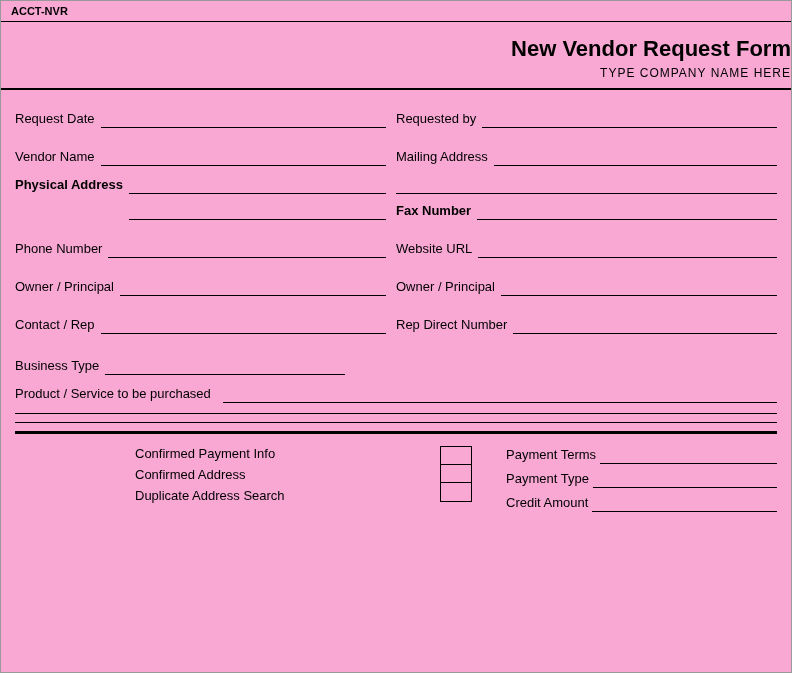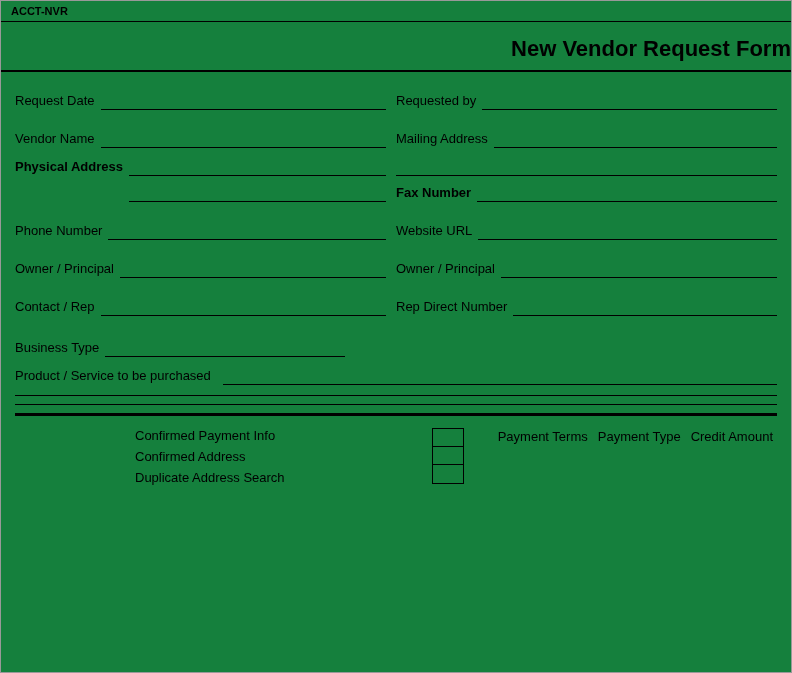--- a/index.html
+++ b/index.html
@@ -13,21 +13,21 @@
       background: #fff;
       width: 792px;
       min-height: 673px;
       font-size: 13px;
       color: #000;
     }
 
     .page {
       width: 792px;
       min-height: 673px;
-      background: #15803d;
+      background: #f9a8d4;
       border: 1px solid #999;
       position: relative;
     }
 
     .top-bar {
       padding: 4px 10px;
       font-size: 11px;
       font-weight: bold;
       border-bottom: 1px solid #000;
     }
@@ -168,21 +168,21 @@
       border-bottom: 1px solid #000;
     }
 
     .checkbox-cell:last-child {
       border-bottom: none;
     }
 
     .footer-right {
       flex: 1;
       display: flex;
-      flex-direction: row;
+      flex-direction: column;
       gap: 6px;
     }
 
     .footer-field-row {
       display: flex;
       align-items: flex-end;
     }
 
     .footer-label {
       font-size: 13px;
@@ -236,20 +236,21 @@
 <body>
 
 <div class="page">
 
   <div class="top-bar">
     <span>ACCT-NVR</span>
   </div>
 
   <div class="header">
     <div class="header-title">New Vendor Request Form</div>
+    <div class="header-subtitle">TYPE COMPANY NAME HERE</div>
   </div>
 
   <div class="form-body">
 
     <div class="form-row">
       <div class="form-col-left">
         <span class="field-label">Request Date</span>
         <div class="field-line"></div>
       </div>
       <div class="form-col-right">

